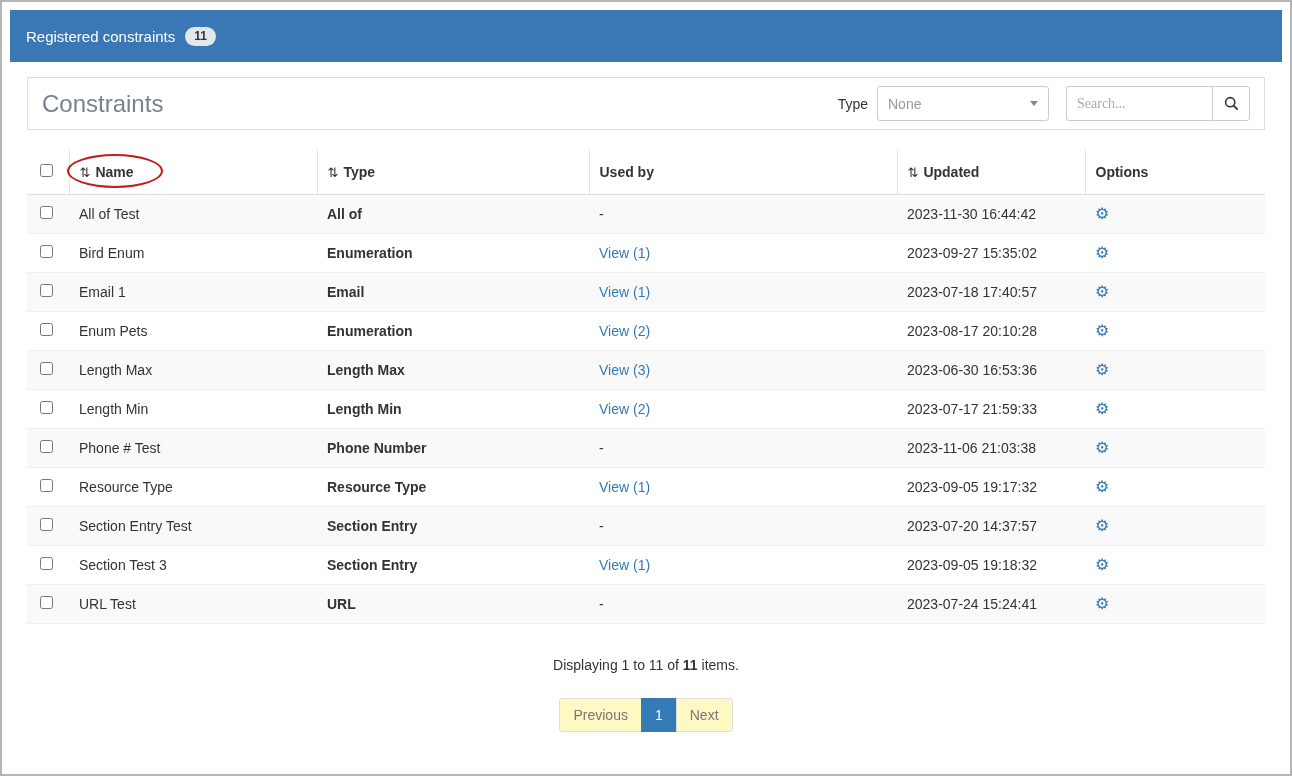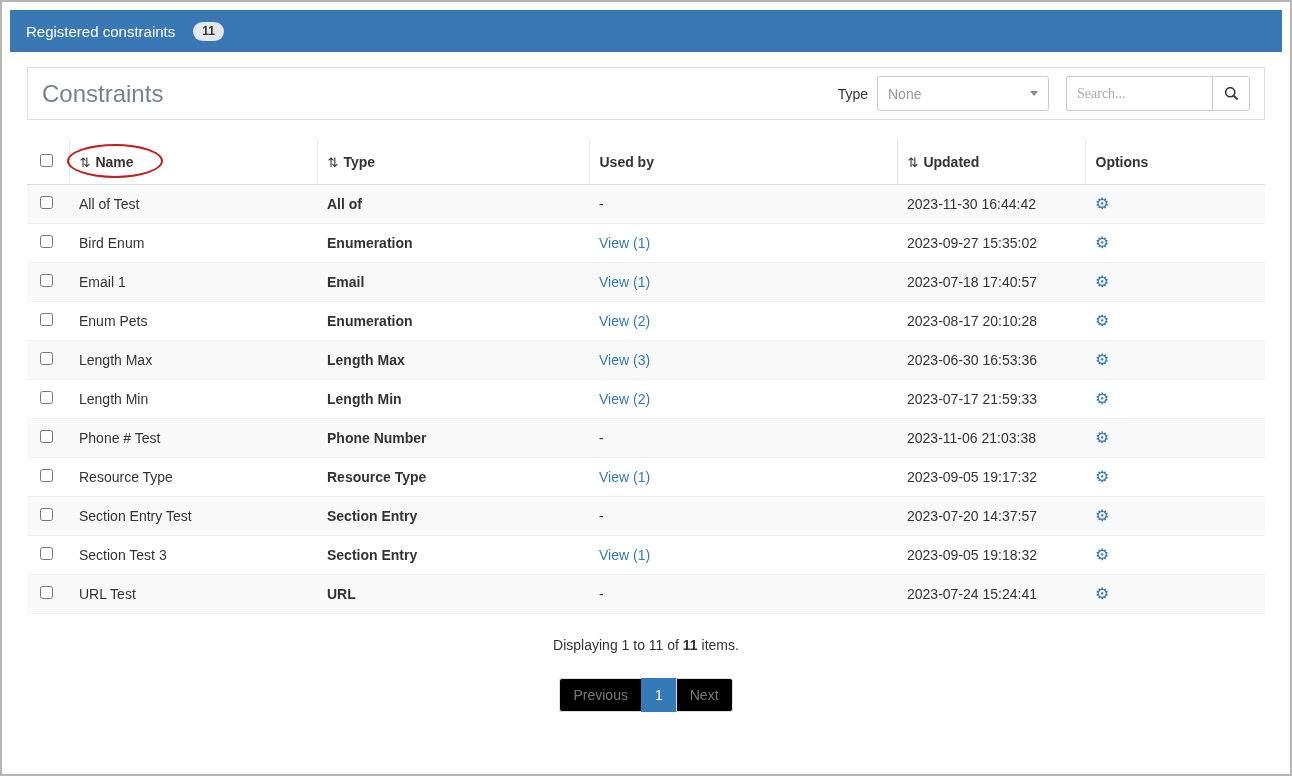--- a/index.html
+++ b/index.html
@@ -10,22 +10,22 @@
     width: 1292px; height: 776px;
     border: 2px solid #b5b5b5;
     padding: 8px;
     background: #fff;
     overflow: hidden;
   }
 
   .panel-heading {
     background: var(--header_bg, #3a77b5);
     color: #fff;
-    height: 42px;
-    display: flex; align-items: center; gap: 18px;
+    height: 52px;
+    display: flex; align-items: center; gap: 10px;
     padding: 0 16px;
     font-size: 15px;
   }
   .badge {
     background: #e2e7eb; color: #333;
     border-radius: 10px;
     padding: 2px 9px;
     font-size: 12px; font-weight: bold;
     line-height: 15px;
   }
@@ -114,29 +114,29 @@
 
   .annotation-ellipse {
     position: absolute;
     left: -3px; top: 4px;
     width: 96px; height: 34px;
     border: 2px solid var(--annotation, #c0201e);
     border-radius: 50%;
     pointer-events: none;
   }
 
-  .summary { text-align: center; margin-top: 23px; font-size: 14px; color: #333; }
+  .summary { text-align: center; margin-top: 33px; font-size: 14px; color: #333; }
 
   .pagination-wrap { display: flex; justify-content: center; margin-top: 25px; }
   .pagination { display: flex; list-style: none; margin: 0; padding: 0; }
   .page-item {
     border: 1px solid #ddd;
     padding: 8px 13px;
     font-size: 14px;
-    background: #000000;
+    background: #fef9c3;
     color: #777;
     cursor: pointer;
     margin-left: -1px;
     user-select: none;
   }
   .page-item.first { border-radius: 3px 0 0 3px; margin-left: 0; }
   .page-item.last  { border-radius: 0 3px 3px 0; }
   .page-item.active {
     background: var(--accent, #337ab7);
     border-color: var(--accent, #337ab7);

